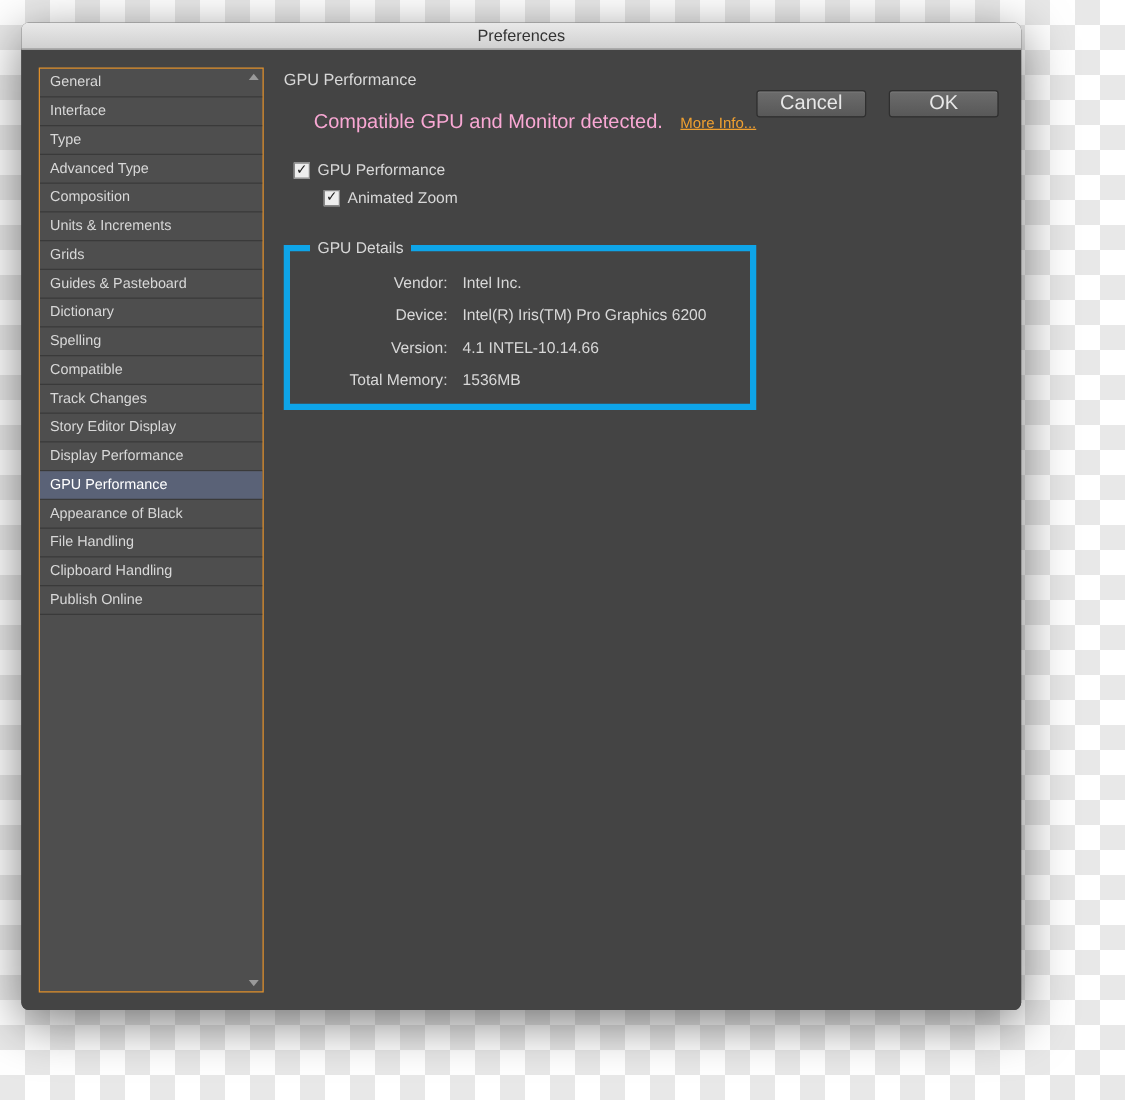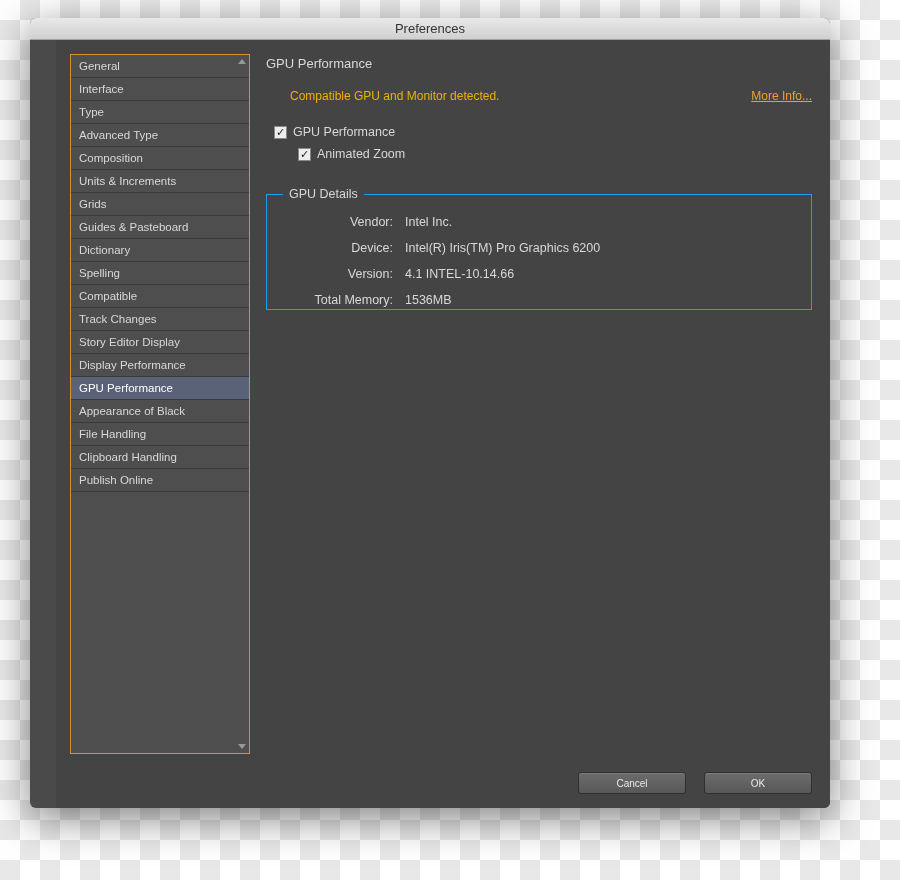--- a/index.html
+++ b/index.html
@@ -13,21 +13,21 @@
       linear-gradient(-45deg, transparent 75%, #e8e8e8 75%);
     background-size: 40px 40px;
     background-position: 0 0, 0 20px, 20px -20px, -20px 0px;
     background-color: #fff;
     width: 900px;
     height: 880px;
     overflow: hidden;
   }
   .window {
     position: absolute;
-    left: 30px;
+    left: 17px;
     top: 18px;
     width: 800px;
     height: 790px;
     background: #4a4a4a;
     border-radius: 6px;
     box-shadow: 0 10px 40px rgba(0,0,0,0.5);
     display: flex;
     flex-direction: column;
     overflow: hidden;
   }
@@ -38,24 +38,22 @@
     display: flex;
     align-items: center;
     justify-content: center;
     color: #333;
     font-size: 13px;
   }
   .body {
     flex: 1;
     background: #444444;
     display: flex;
-    flex-direction: column;
     padding: 14px 18px 14px 14px;
     color: #d8d8d8;
-    margin-left: 26px;
   }
   .main-row {
     flex: 1;
     display: flex;
     gap: 16px;
   }
   .sidebar-wrap {
     width: 180px;
     border: 1px solid #e08f2a;
     display: flex;
@@ -102,21 +100,21 @@
     font-size: 13px;
     margin-bottom: 18px;
   }
   .status-row {
     display: flex;
     justify-content: space-between;
     align-items: baseline;
     margin-left: 24px;
     margin-bottom: 22px;
   }
-  .status-text { color: #eab308; font-size: 12px; }
+  .status-text { color: #f9a8d4; font-size: 16px; }
   .link {
     color: #f0a030;
     text-decoration: underline;
     font-size: 12px;
     cursor: pointer;
   }
   .checkbox-row {
     display: flex;
     align-items: center;
     gap: 6px;
@@ -131,23 +129,23 @@
     border: 1px solid #888;
     background: #eee;
     display: inline-flex;
     align-items: center;
     justify-content: center;
     font-size: 11px;
     color: #222;
     line-height: 1;
   }
   fieldset.details {
-    border: 1px solid #0ea5e9;
+    border: 5px solid #0ea5e9;
     margin-top: 18px;
-    padding: 14px 16px 2px 16px;
+    padding: 14px 16px 12px 16px;
   }
   fieldset.details legend {
     padding: 0 6px;
     color: #d8d8d8;
     font-size: 12.5px;
   }
   .details-grid {
     display: grid;
     grid-template-columns: 110px 1fr;
     row-gap: 10px;
@@ -157,27 +155,27 @@
   }
   .details-grid .label { text-align: right; color: #d8d8d8; }
   .details-grid .value { color: #d8d8d8; }
   .button-row {
     display: flex;
     justify-content: flex-end;
     gap: 18px;
     padding-top: 18px;
   }
   .btn {
-    width: 108px;
+    width: 88px;
     height: 22px;
     background: linear-gradient(#6c6c6c, #585858);
     border: 1px solid #2f2f2f;
     border-radius: 3px;
     color: #e8e8e8;
-    font-size: 10px;
+    font-size: 16px;
     display: flex;
     align-items: center;
     justify-content: center;
     cursor: default;
     box-shadow: inset 0 1px 0 rgba(255,255,255,0.1);
   }
 </style>
 </head>
 <body>
 

